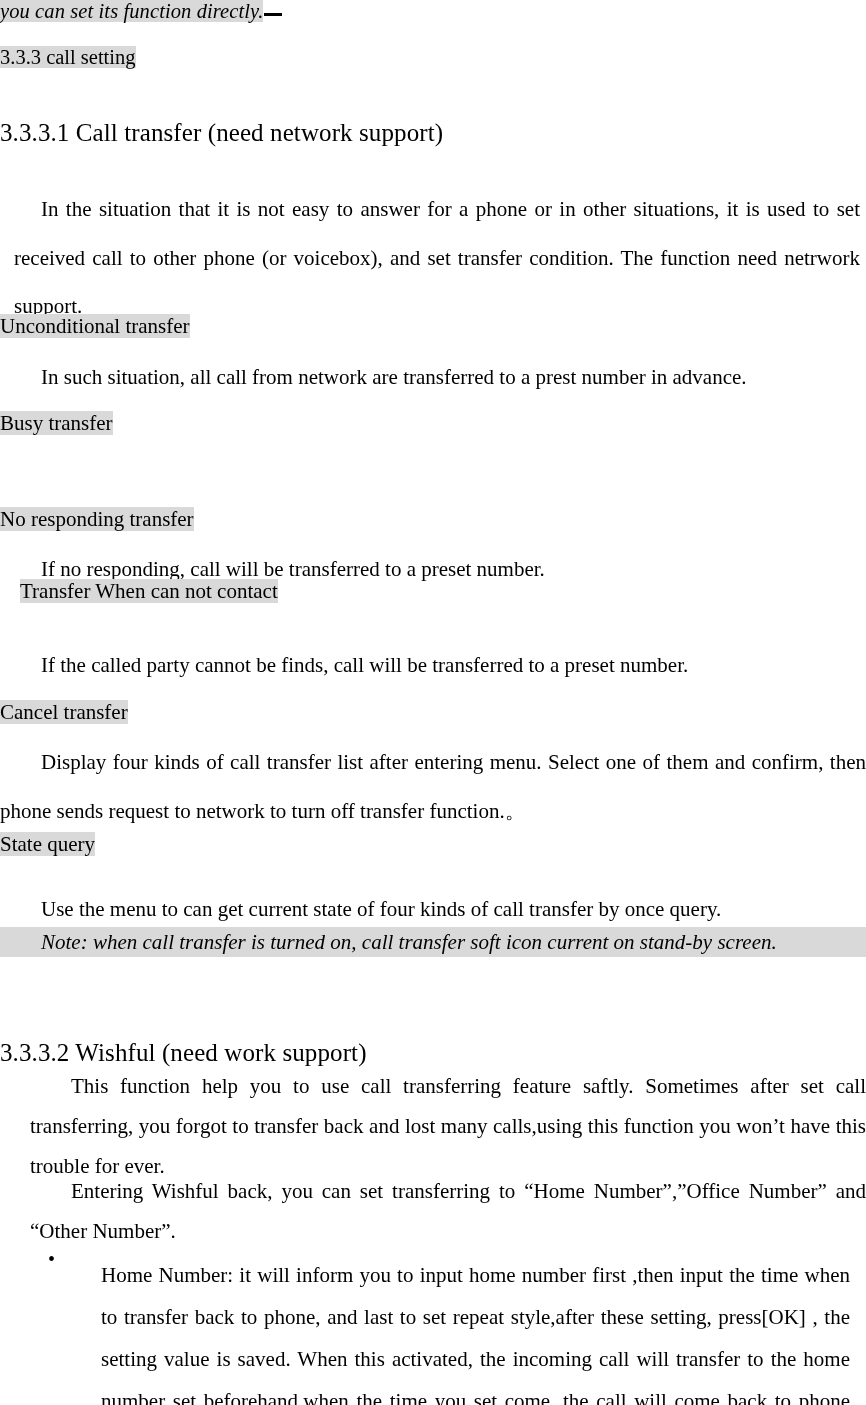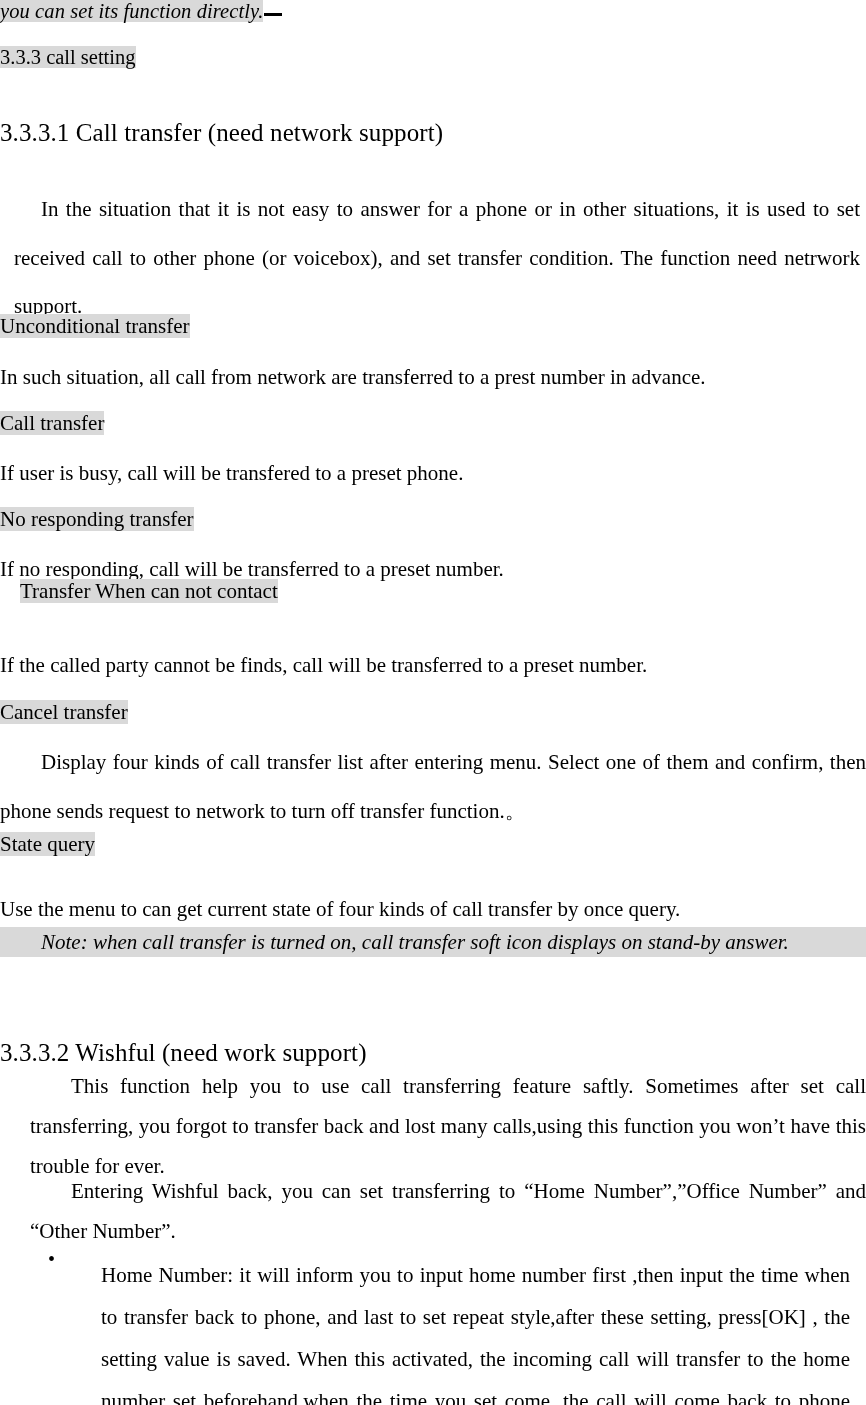--- a/index.html
+++ b/index.html
@@ -79,20 +79,21 @@
     text-justify: inter-word;
     padding-left: 14px;
     padding-right: 6px;
     text-indent: 27px;
   }
 
   
   .body-line {
     font-size: 21px;
     line-height: 30px;
+    padding-left: 41px;
   }
 
   
   .body-flush {
     font-size: 21px;
     line-height: 48.5px;
     text-align: justify;
     text-justify: inter-word;
     text-indent: 41px;
   }
@@ -155,23 +156,22 @@
   <div class="heading" style="top:118px;">3.3.3.1 Call transfer (need network support)</div>
 
   <div class="para body-loose" style="top:185px;">In the situation that it is not easy to answer for a phone or in other situations, it is used to set received call to other phone (or voicebox), and set transfer condition. The function need netrwork support.</div>
 
   <div class="subhead" style="top:313px;">
     <span class="hl">Unconditional transfer</span>
   </div>
   <div class="line body-line" style="top:362px;">In such situation, all call from network are transferred to a prest number in advance.</div>
 
   <div class="subhead" style="top:410px;">
-    <span class="hl">Call transfer</span>
-  </div>
-  <div class="line body-line" style="top:458px;">If user is busy, call will be transfered to a preset phone.</div>
+    <span class="hl">Busy transfer</span>
+  </div>
 
   <div class="subhead" style="top:506px;">
     <span class="hl">No responding transfer</span>
   </div>
   <div class="line body-line" style="top:554px;">If no responding, call will be transferred to a preset number.</div>
 
   <div class="subhead" style="top:578px;padding-left:20px;">
     <span class="hl">Transfer When can not contact</span>
   </div>
   <div class="line body-line" style="top:650px;">If the called party cannot be finds, call will be transferred to a preset number.</div>
@@ -179,21 +179,21 @@
   <div class="subhead" style="top:699px;">
     <span class="hl">Cancel transfer</span>
   </div>
   <div class="para body-flush" style="top:738px;">Display four kinds of call transfer list after entering menu. Select one of them and confirm, then phone sends request to network to turn off transfer function.。</div>
 
   <div class="subhead" style="top:831px;">
     <span class="hl">State query</span>
   </div>
   <div class="line body-line" style="top:879px;margin-top:15px;">Use the menu to can get current state of four kinds of call transfer by once query.</div>
 
-  <div class="line note hl" style="top:927px;">Note: when call transfer is turned on, call transfer soft icon displays on stand-by answer.</div>
+  <div class="line note hl" style="top:927px;">Note: when call transfer is turned on, call transfer soft icon current on stand-by screen.</div>
 
   <div class="heading" style="top:999px;margin-top:39px;">3.3.3.2 Wishful (need work support)</div>
 
   <div class="para body-tight" style="top:1066px;">This function help you to use call transferring feature saftly. Sometimes after set call transferring, you forgot to transfer back    and    lost many calls,using this function you won’t have this trouble for ever.</div>
 
   <div class="para body-tight" style="top:1171px;">Entering Wishful back, you can set transferring to “Home Number”,”Office Number” and “Other Number”.</div>
 
   <div class="bullet-item" style="top:1238px;">
     <span class="bullet-glyph">•</span>
     <p class="bullet-text">Home Number: it will inform you to input home number first ,then input the time when to transfer back to phone, and last to set repeat style,after these setting, press[OK] , the setting value is saved. When this activated, the incoming call will transfer to the home number set beforehand,when the time you set come, the call will come back to phone again.</p>

